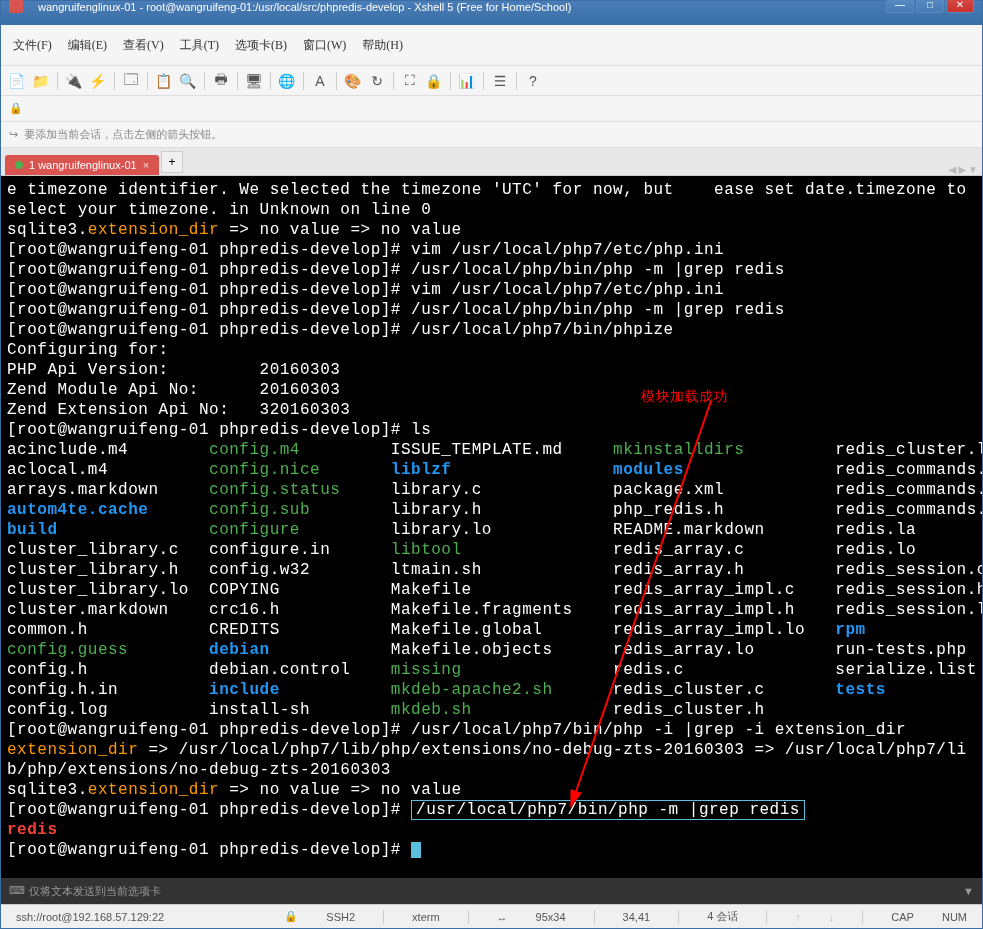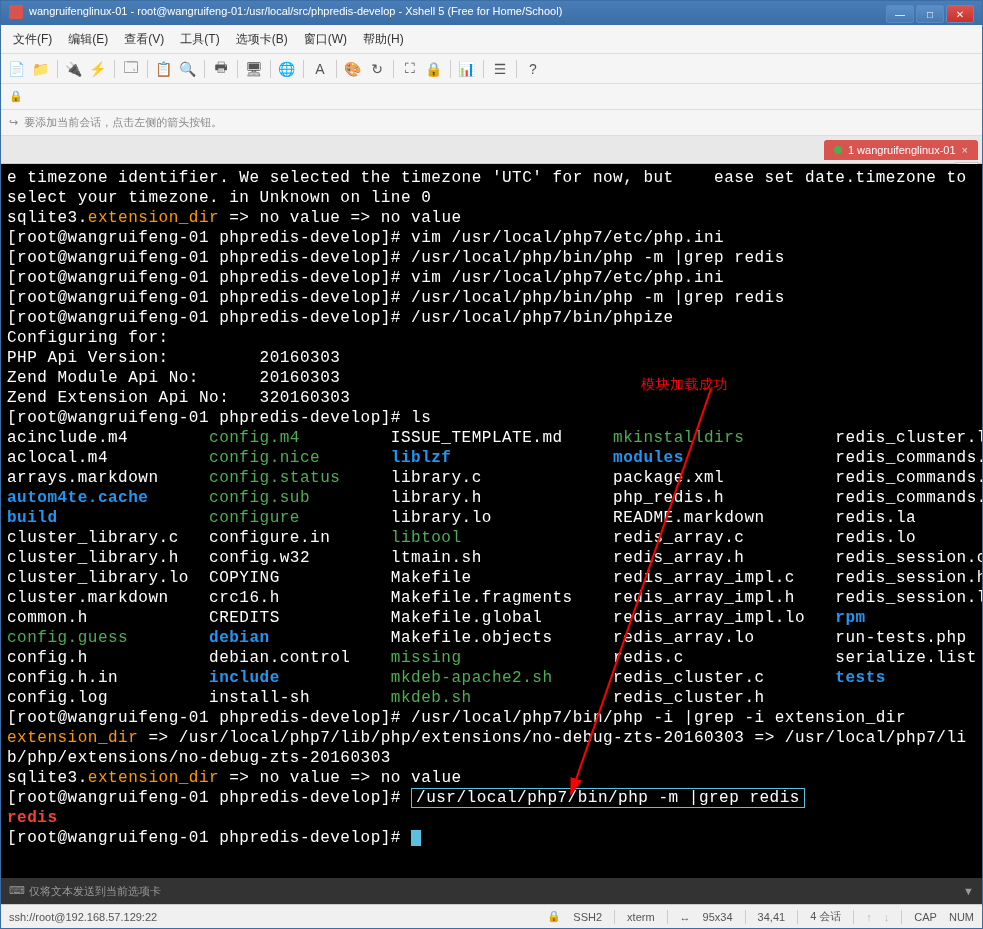--- a/index.html
+++ b/index.html
@@ -1,50 +1,50 @@
 <!DOCTYPE html>
 <html><head>
 <meta charset="utf-8">
 <style>
 * { margin: 0; padding: 0; box-sizing: border-box; }
 body { font-family: Tahoma, "Microsoft YaHei", sans-serif; font-size: 12px; background: #f0f0f0; width: 983px; height: 929px; overflow: hidden; }
 .window { width: 983px; height: 929px; display: flex; flex-direction: column; border: 1px solid #3a6ea5; }
-.titlebar { background: linear-gradient(to bottom, #4a7db8, #3a6ea5); color: white; padding: 4px 8px; display: flex; align-items: flex-start; gap: 6px; height: 24px; }
+.titlebar { background: linear-gradient(to bottom, #4a7db8, #3a6ea5); color: white; padding: 12px 8px; display: flex; align-items: flex-end; gap: 15px; height: 24px; }
 .titlebar .icon { width: 14px; height: 14px; background: #d9534f; border-radius: 2px; }
 .titlebar .title { flex: 1; font-size: 11px; }
 .win-controls { display: flex; gap: 2px; }
 .win-btn { width: 28px; height: 18px; background: linear-gradient(to bottom,#5c8fc8,#467ab1); border: 1px solid #5a8ac0; border-radius: 2px; color: white; font-size: 10px; display:flex; align-items:center; justify-content:center; cursor:pointer; }
 .win-btn.close { background: linear-gradient(to bottom,#d9534f,#c9302c); }
-.menubar { background: #f5f5f5; border-bottom: 1px solid #ddd; padding: 14px 6px; display: flex; gap: 4px; height: 22px; align-items:center; }
+.menubar { background: #f5f5f5; border-bottom: 1px solid #ddd; padding: 20px 6px; display: flex; gap: 4px; height: 22px; align-items:center;font-family:Liberation Serif, serif; }
 .menubar span { padding: 2px 6px; cursor: pointer; color:#333; }
 .toolbar { background: #f5f5f5; border-bottom: 1px solid #ddd; padding: 4px 6px; display: flex; gap: 4px; align-items:center; height: 30px; }
 .tool-btn { width: 20px; height: 20px; display:flex; align-items:center; justify-content:center; cursor:pointer; color:#555; font-size:14px; }
 .tool-sep { width: 1px; height: 18px; background: #ccc; margin: 0 2px; }
 .addrbar { background: #f5f5f5; border-bottom: 1px solid #ddd; padding: 4px 8px; display:flex; align-items:center; gap:6px; height:26px; color:#888; }
 .addrbar .lock { font-size: 11px; }
 .addrbar .addr { flex:1; font-family: Consolas, monospace; font-size:11px; color:#777; }
 .infobar { background: #f5f5f5; border-bottom: 1px solid #ddd; padding: 4px 8px; display:flex; align-items:center; gap:6px; height:26px; color:#888; font-size:11px; }
-.tabbar { background: #e8e8e8; border-bottom: 1px solid #ccc; display:flex; align-items:flex-end; height:28px; padding: 4px 4px 0; gap:2px;flex-direction:column; }
+.tabbar { background: #e8e8e8; border-bottom: 1px solid #ccc; display:flex; align-items:flex-end; height:28px; padding: 4px 4px 0; gap:2px; }
 .tab { background: #d9534f; color:white; padding: 4px 10px; border-radius: 3px 3px 0 0; display:flex; align-items:center; gap:6px; font-size:11px; cursor:pointer; }
 .tab .dot { width:8px; height:8px; background:#4caf50; border-radius:50%; }
 .tab .close { cursor:pointer; opacity:0.8; }
 .newtab { width:22px; height:22px; background:#f0f0f0; border:1px solid #ccc; display:flex; align-items:center; justify-content:center; cursor:pointer; margin-bottom:2px; }
 .terminal { flex:1; background:#000; color:#fff; font-family: "Consolas", "Courier New", monospace; font-size: 16px; line-height: 20px; letter-spacing: 0.5px; padding: 4px 6px; overflow:hidden; position:relative; white-space: pre; }
 .terminal .orange { color:#ff9800; }
 .terminal .redbold { color:#f44336; font-weight: bold; }
 .terminal .green { color:#4caf50; font-weight: normal; }
 .terminal .blue { color:#2196f3; font-weight: bold; }
 .terminal .box { border:1px solid #5bc0de; padding: 0 4px; }
 .terminal .cursor-block { display:inline-block; width:10px; height:16px; background:#5bc0de; vertical-align:middle; }
 .annot { position:absolute; color:#f00; font-family: "Microsoft YaHei", sans-serif; font-size:14px; }
 .arrow-svg { position:absolute; pointer-events:none; }
 .sendbar { background:#333; color:#999; display:flex; align-items:center; height:26px; padding: 0 8px; font-size:11px; gap:6px; }
 .sendbar .send-icon { width:14px; height:14px; }
 .sendbar .dd { margin-left:auto; cursor:pointer; }
-.statusbar { background:#f0f0f0; border-top:1px solid #ccc; display:flex; align-items:center; height:24px; padding: 0 8px; font-size:11px; color:#555; gap:12px; }
+.statusbar { background:#f0f0f0; border-top:1px solid #ccc; display:flex; align-items:center; height:24px; padding: 0 15px; font-size:11px; color:#555; gap:28px; }
 .statusbar .spacer { flex:1; }
 .sb-sep { width:1px; height:14px; background:#ccc; }
 .sb-arrow { color:#bbb; }
 .nav-arrows { margin-left:auto; color:#bbb; font-size:10px; display:flex; gap:2px; align-items:center; }
 </style>
 </head>
 <body>
 
 <div class="window">
   <div class="titlebar">

